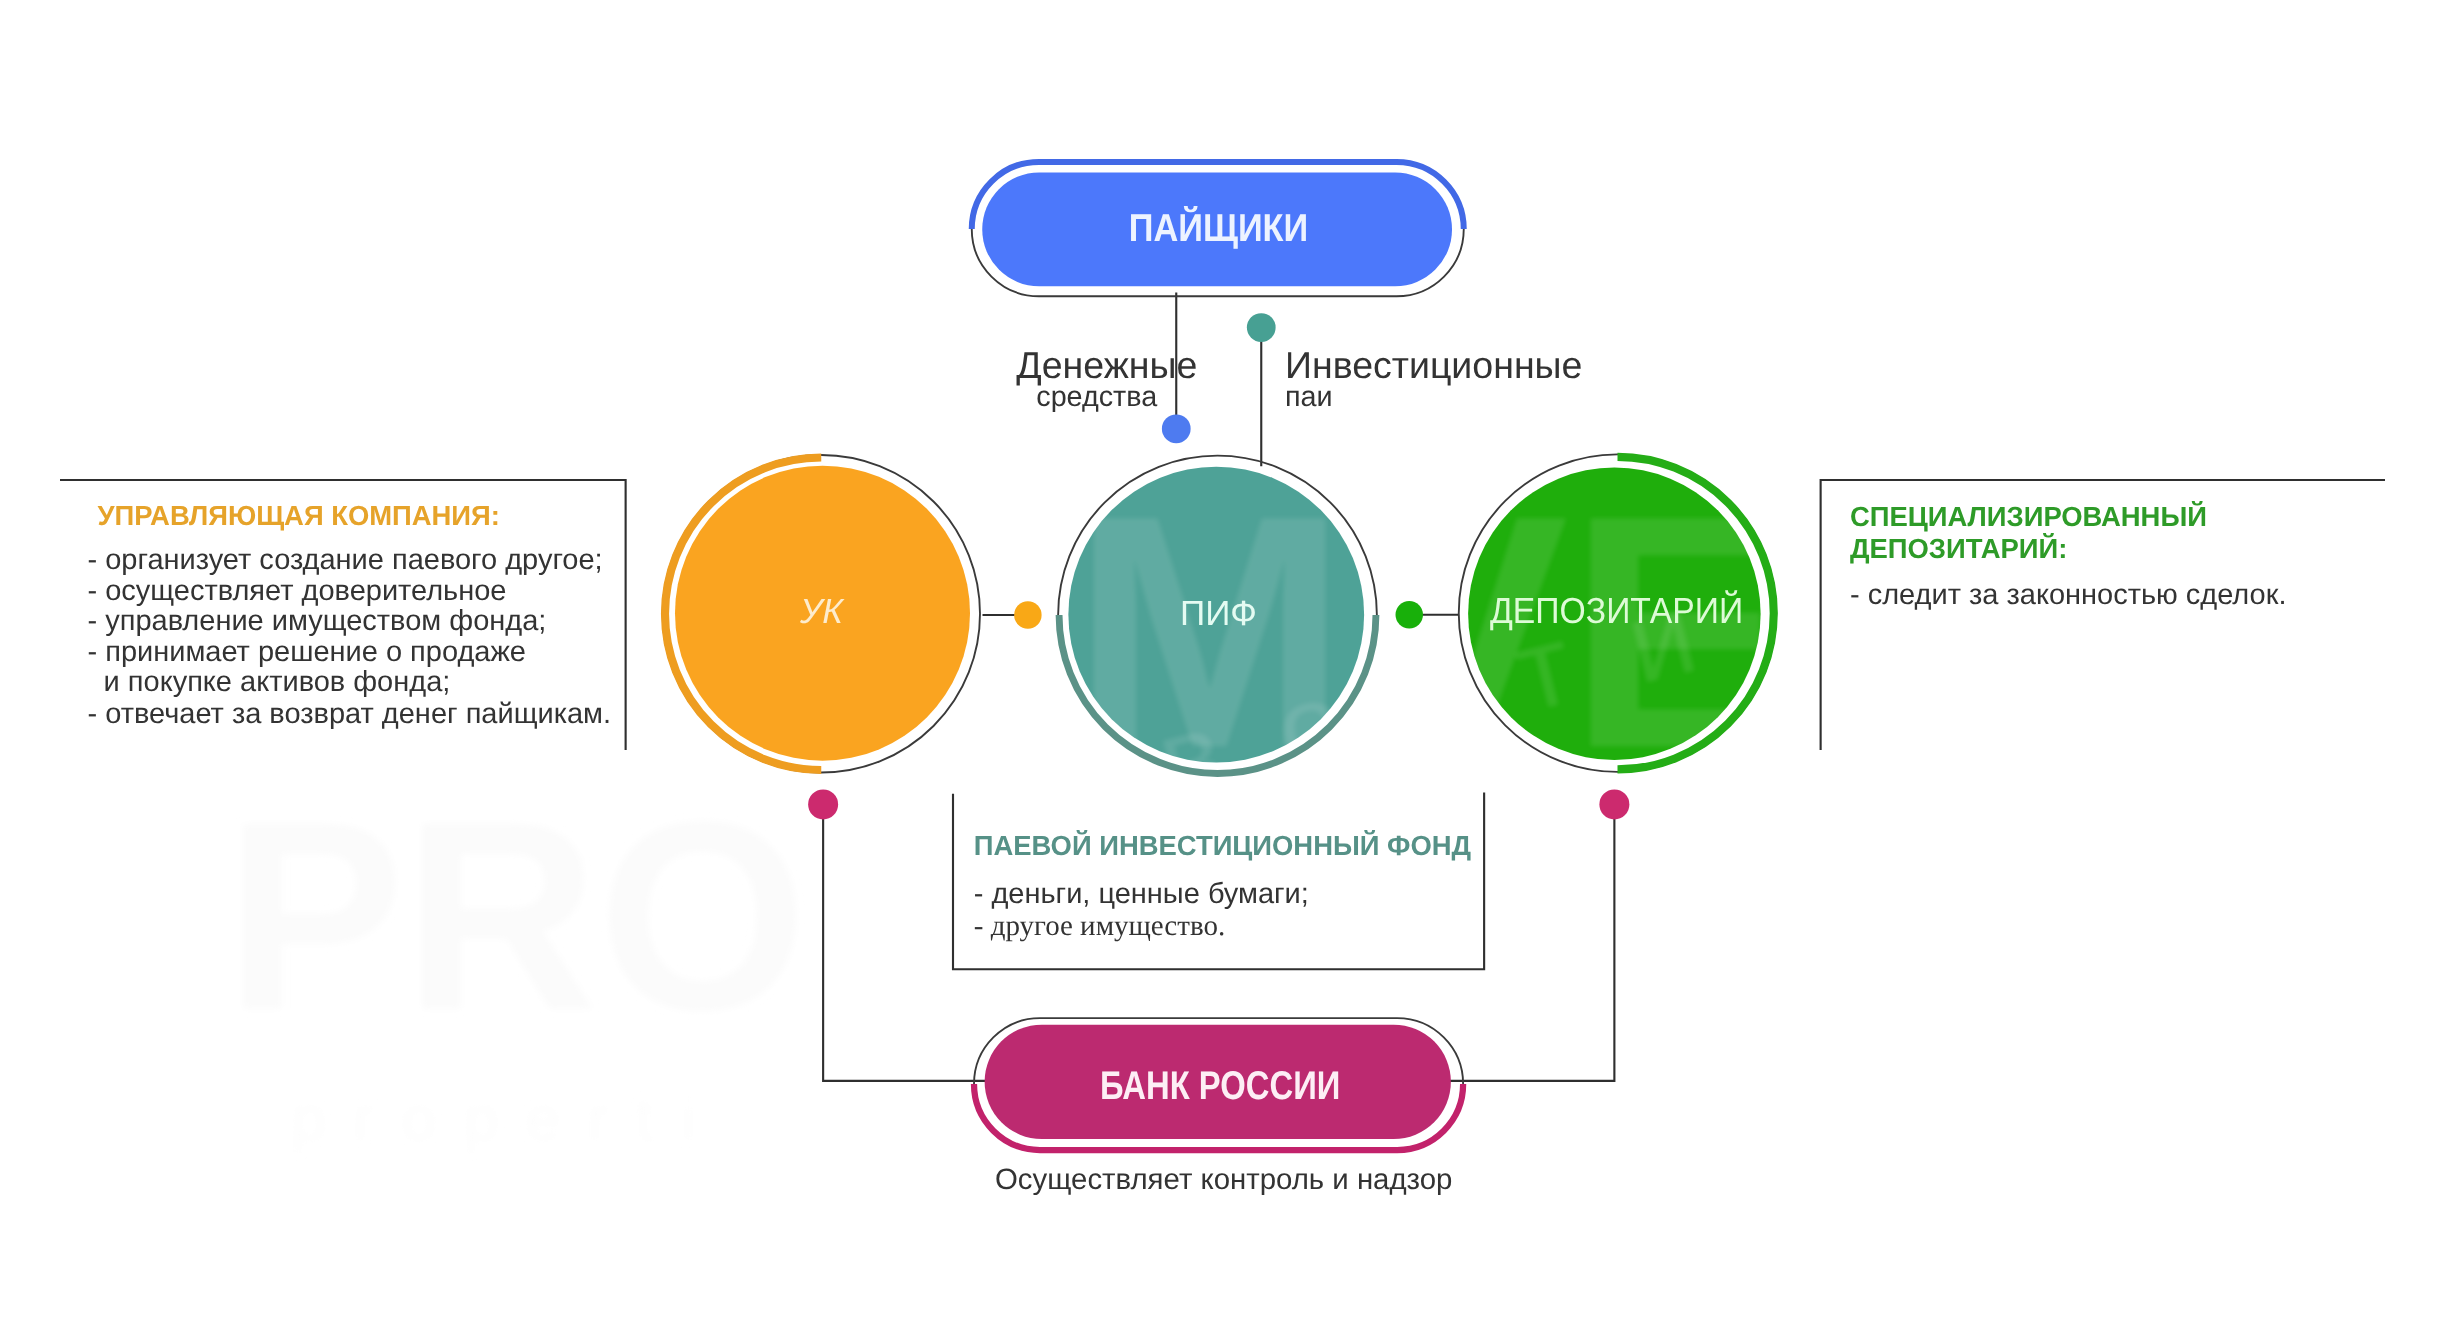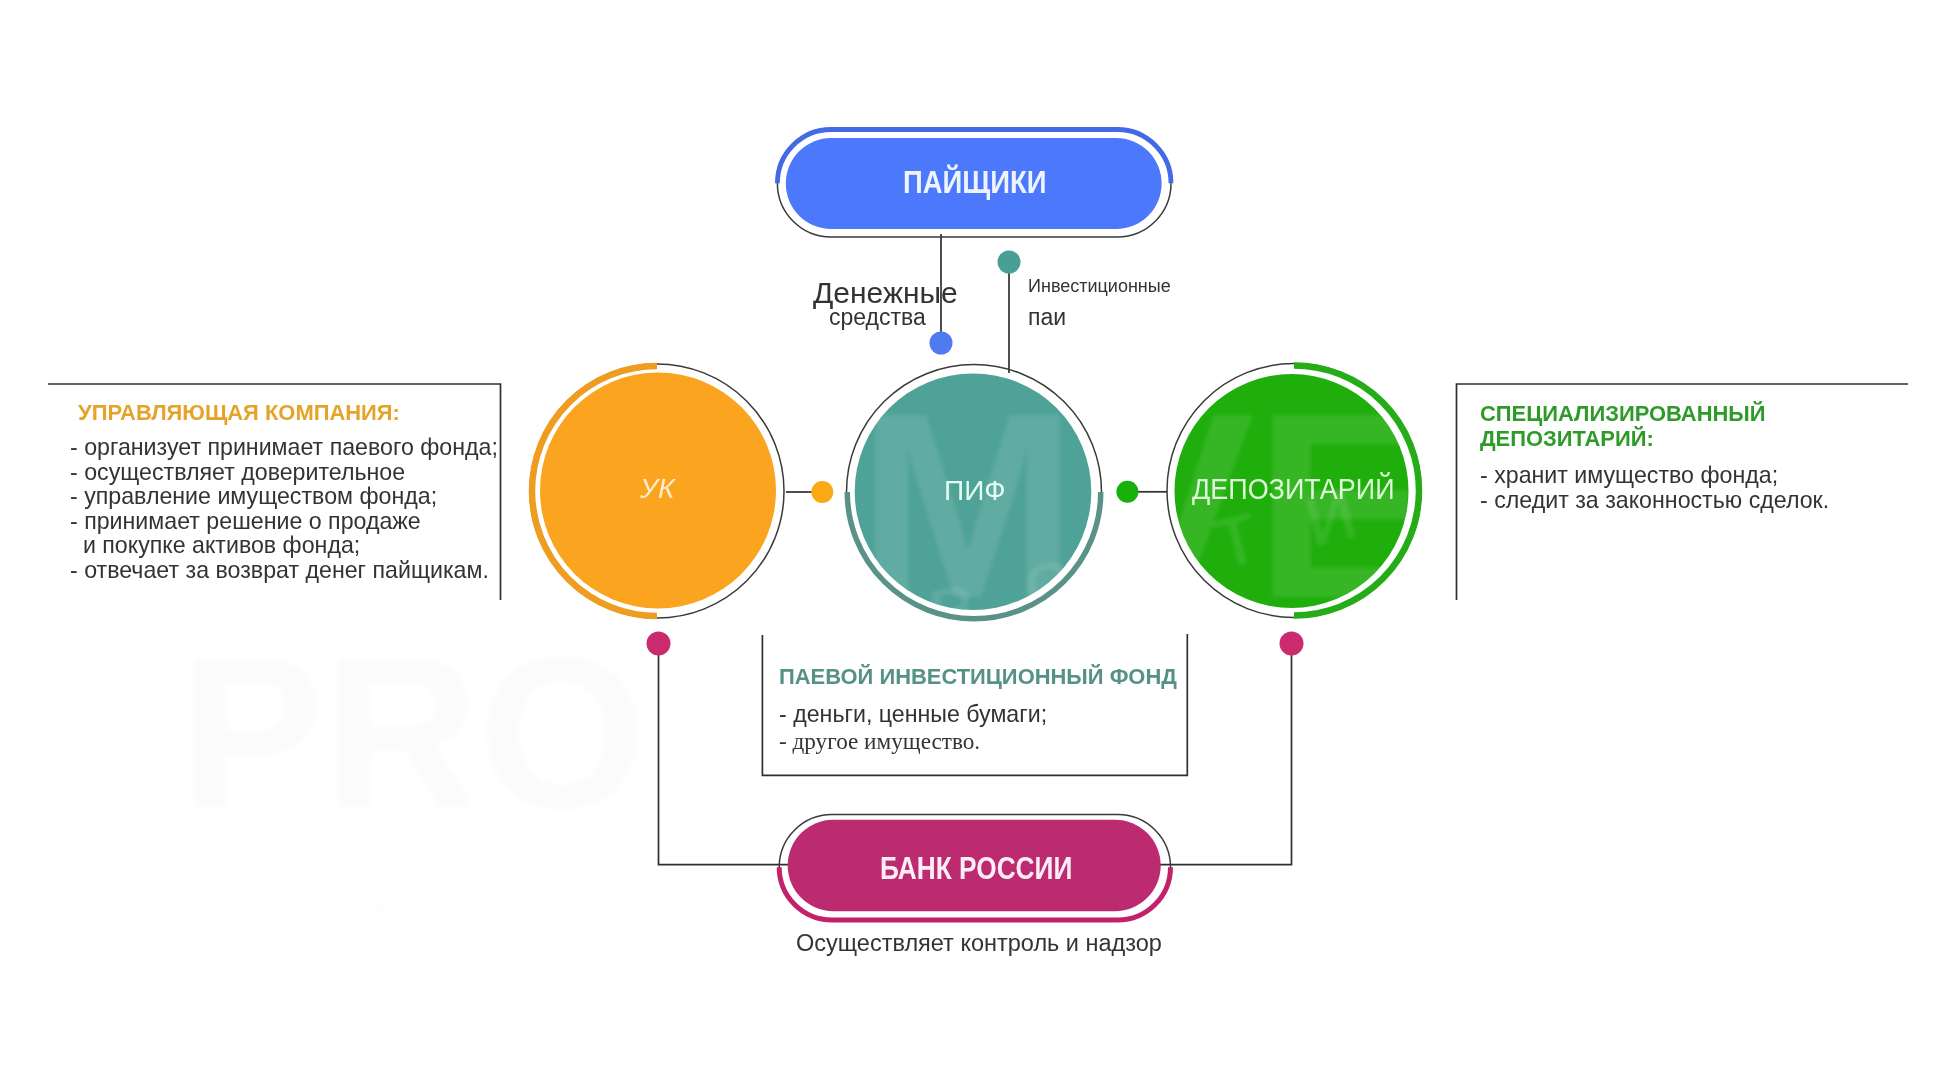--- a/index.html
+++ b/index.html
@@ -127,42 +127,41 @@
 
 <div class="txt" style="left:640px;top:473px;font-size:28px;color:#fdeccd;font-style:italic;">УК</div>
 
 <div class="txt" style="left:944px;top:475px;font-size:28px;color:#e4fbf2;">ПИФ</div>
 
 <div class="txt" style="left:1192px;top:473px;font-size:29px;color:#ddfbd6;transform-origin:left top;transform:scaleX(0.93);">ДЕПОЗИТАРИЙ</div>
 
 <div class="txt" style="left:813px;top:276px;font-size:30px;color:#333333;">Денежные</div>
 <div class="txt" style="left:829px;top:304px;font-size:23px;color:#333333;">средства</div>
 
-<div class="txt" style="left:1028px;top:276px;font-size:18px;color:#333333;">Инвестиционные</div>
+<div class="txt" style="left:1028px;top:276px;font-size:30px;color:#333333;">Инвестиционные</div>
 <div class="txt" style="left:1028px;top:304px;font-size:23px;color:#333333;">паи</div>
 
 <div class="txt" style="left:796px;top:930px;font-size:23.5px;color:#333333;">Осуществляет контроль и надзор</div>
 
 <div style="position:absolute;left:70px;top:400px;">
   <div class="heading" style="font-size:22.2px;color:#e6a32a;margin-left:8px;transform:scaleX(0.988);">УПРАВЛЯЮЩАЯ КОМПАНИЯ:</div>
   <div style="margin-top:9px;">
-    <div class="body" style="line-height:24.6px;">- организует принимает паевого фонда;</div>
+    <div class="body" style="line-height:24.6px;">- организует создание паевого другое;</div>
     <div class="body" style="line-height:24.6px;">- осуществляет доверительное</div>
     <div class="body" style="line-height:24.6px;">- управление имуществом фонда;</div>
     <div class="body" style="line-height:24.6px;">- принимает решение о продаже</div>
     <div class="body" style="line-height:24.6px;">  и покупке активов фонда;</div>
     <div class="body" style="line-height:24.6px;">- отвечает за возврат денег пайщикам.</div>
   </div>
 </div>
 
 <div style="position:absolute;left:1480px;top:401px;">
   <div class="heading" style="font-size:22.2px;color:#2e9b28;line-height:25px;transform:scaleX(0.988);">СПЕЦИАЛИЗИРОВАННЫЙ</div>
   <div class="heading" style="font-size:22.2px;color:#2e9b28;line-height:25px;transform:scaleX(0.988);">ДЕПОЗИТАРИЙ:</div>
   <div style="margin-top:12px;">
-    <div class="body" style="line-height:24.6px;">- хранит имущество фонда;</div>
     <div class="body" style="line-height:24.6px;">- следит за законностью сделок.</div>
   </div>
 </div>
 
 <div style="position:absolute;left:779px;top:664px;">
   <div class="heading" style="font-size:22.2px;color:#569187;transform:scaleX(0.988);">ПАЕВОЙ ИНВЕСТИЦИОННЫЙ ФОНД</div>
   <div style="margin-top:11px;">
     <div class="body" style="line-height:27px;">- деньги, ценные бумаги;</div>
     <div class="body" style="line-height:27px;font-family:Liberation Serif, serif;">- другое имущество.</div>
   </div>

